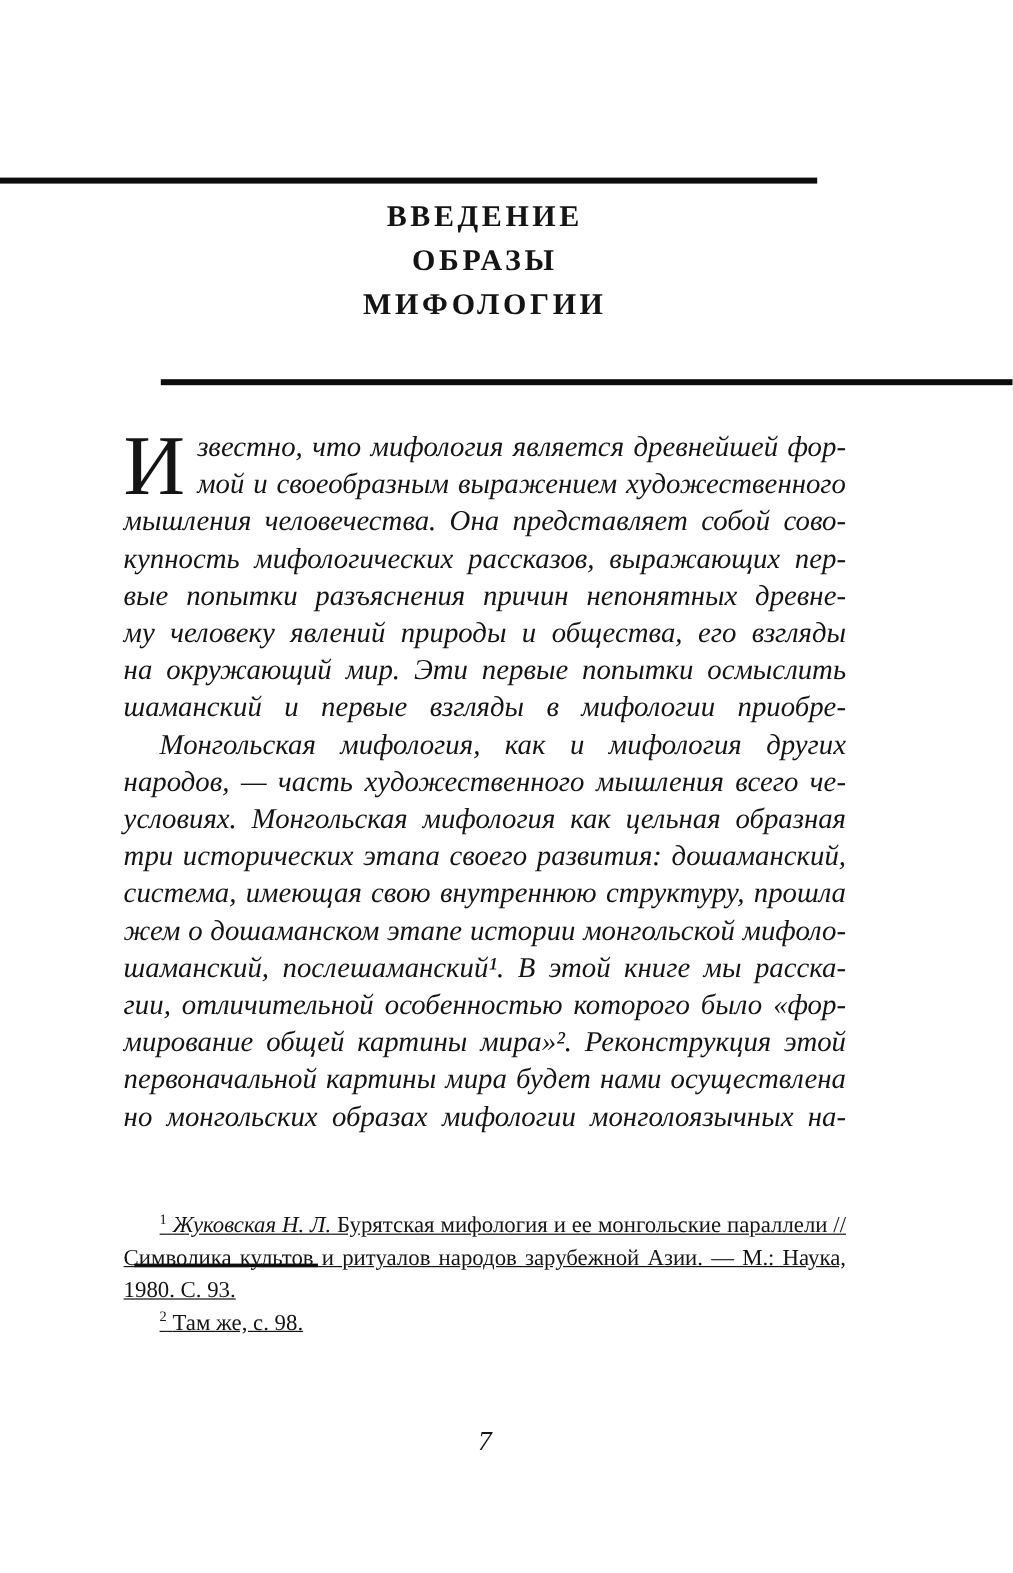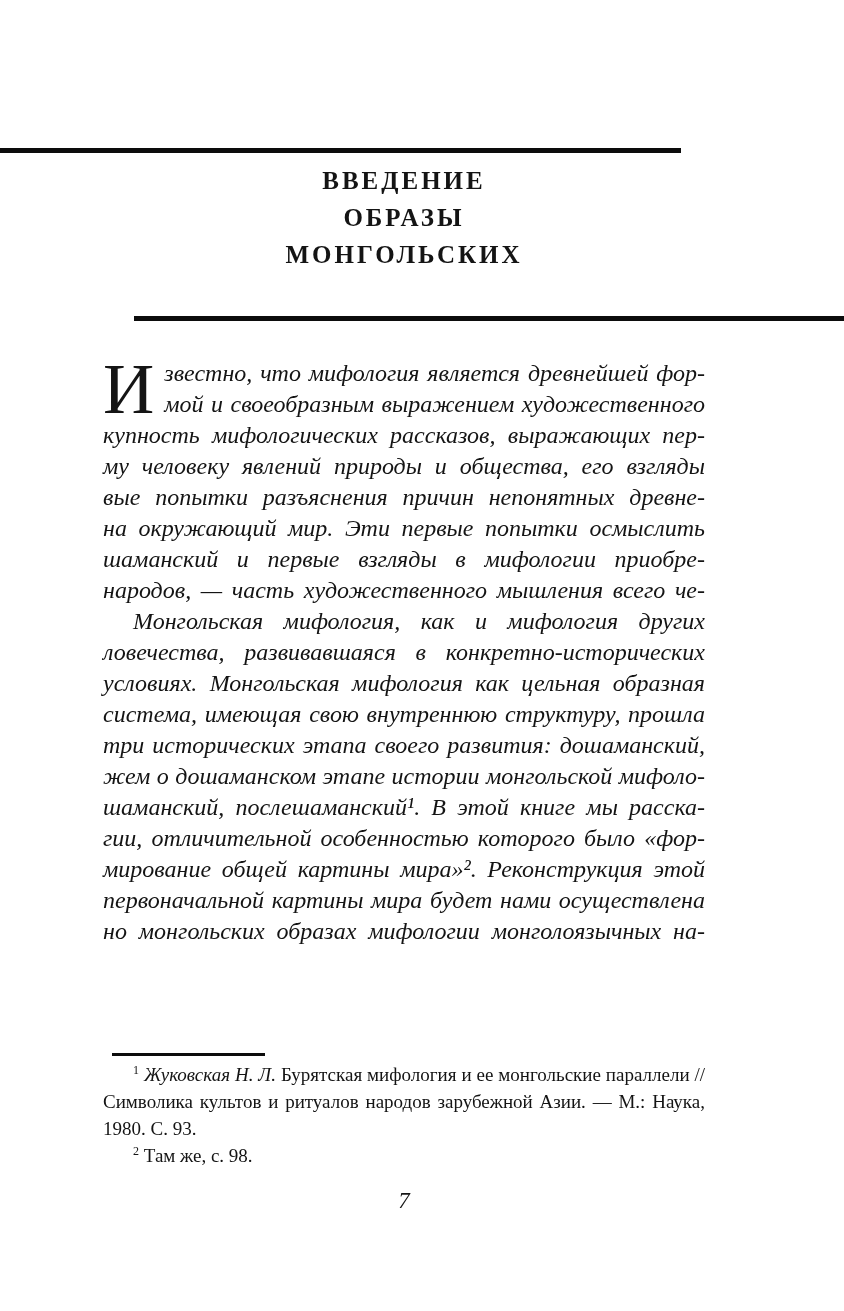--- a/index.html
+++ b/index.html
@@ -33,21 +33,21 @@
   }
   .indent1 { text-indent: 30px; }
   .drop-cap {
     float: left;
     font-size: 71px;
     line-height: 48px;
     margin: 7px 10px 0 0;
   }
 
   
-  .footnotes { position: absolute; left: 103px; top: 1061px; width: 602px; font-size: 19px; }
+  .footnotes { position: absolute; left: 103px; top: 1008px; width: 602px; font-size: 19px; text-decoration: underline; }
   .fn-line { text-align: justify; text-align-last: justify; line-height: 27px; }
   .fn-line.short { text-align-last: left; }
   .fn-indent { text-indent: 30px; }
   sup.fn-marker { font-size: 12px; line-height: 0; }
   .fn-author { font-style: italic; }
 
   
   .page-number {
     position: absolute; left: 103px; top: 1188px; width: 602px;
     text-align: center; font-style: italic; font-size: 23px;
@@ -56,43 +56,43 @@
 </head>
 <body>
 
 <div class="page">
 
   <div class="rule-top"></div>
 
   <div class="title-block">
     <div class="title-line">ВВЕДЕНИЕ</div>
     <div class="title-line">ОБРАЗЫ</div>
-    <div class="title-line">МОНГОЛЬСКИХ</div>
+    <div class="title-line">МИФОЛОГИИ</div>
   </div>
 
   <div class="rule-title"></div>
 
   <div class="body-text">
     <div class="para">
       <span class="drop-cap">И</span>
       <div class="line">звестно, что мифология является древнейшей фор-</div>
       <div class="line">мой и своеобразным выражением художественного</div>
+      <div class="line">мышления человечества. Она представляет собой сово-</div>
       <div class="line">купность мифологических рассказов, выражающих пер-</div>
+      <div class="line">вые попытки разъяснения причин непонятных древне-</div>
       <div class="line">му человеку явлений природы и общества, его взгляды</div>
-      <div class="line">вые попытки разъяснения причин непонятных древне-</div>
       <div class="line">на окружающий мир. Эти первые попытки осмыслить</div>
       <div class="line">шаманский и первые взгляды в мифологии приобре-</div>
     </div>
     <div class="para">
+      <div class="line indent1">Монгольская мифология, как и мифология других</div>
       <div class="line">народов, — часть художественного мышления всего че-</div>
-      <div class="line indent1">Монгольская мифология, как и мифология других</div>
-      <div class="line">ловечества, развивавшаяся в конкретно-исторических</div>
       <div class="line">условиях. Монгольская мифология как цельная образная</div>
+      <div class="line">три исторических этапа своего развития: дошаманский,</div>
       <div class="line">система, имеющая свою внутреннюю структуру, прошла</div>
-      <div class="line">три исторических этапа своего развития: дошаманский,</div>
       <div class="line">жем о дошаманском этапе истории монгольской мифоло-</div>
       <div class="line">шаманский, послешаманский¹. В этой книге мы расска-</div>
       <div class="line">гии, отличительной особенностью которого было «фор-</div>
       <div class="line">мирование общей картины мира»². Реконструкция этой</div>
       <div class="line">первоначальной картины мира будет нами осуществлена</div>
       <div class="line">но монгольских образах мифологии монголоязычных на-</div>
     </div>
   </div>
 
   <div class="fn-rule"></div>

